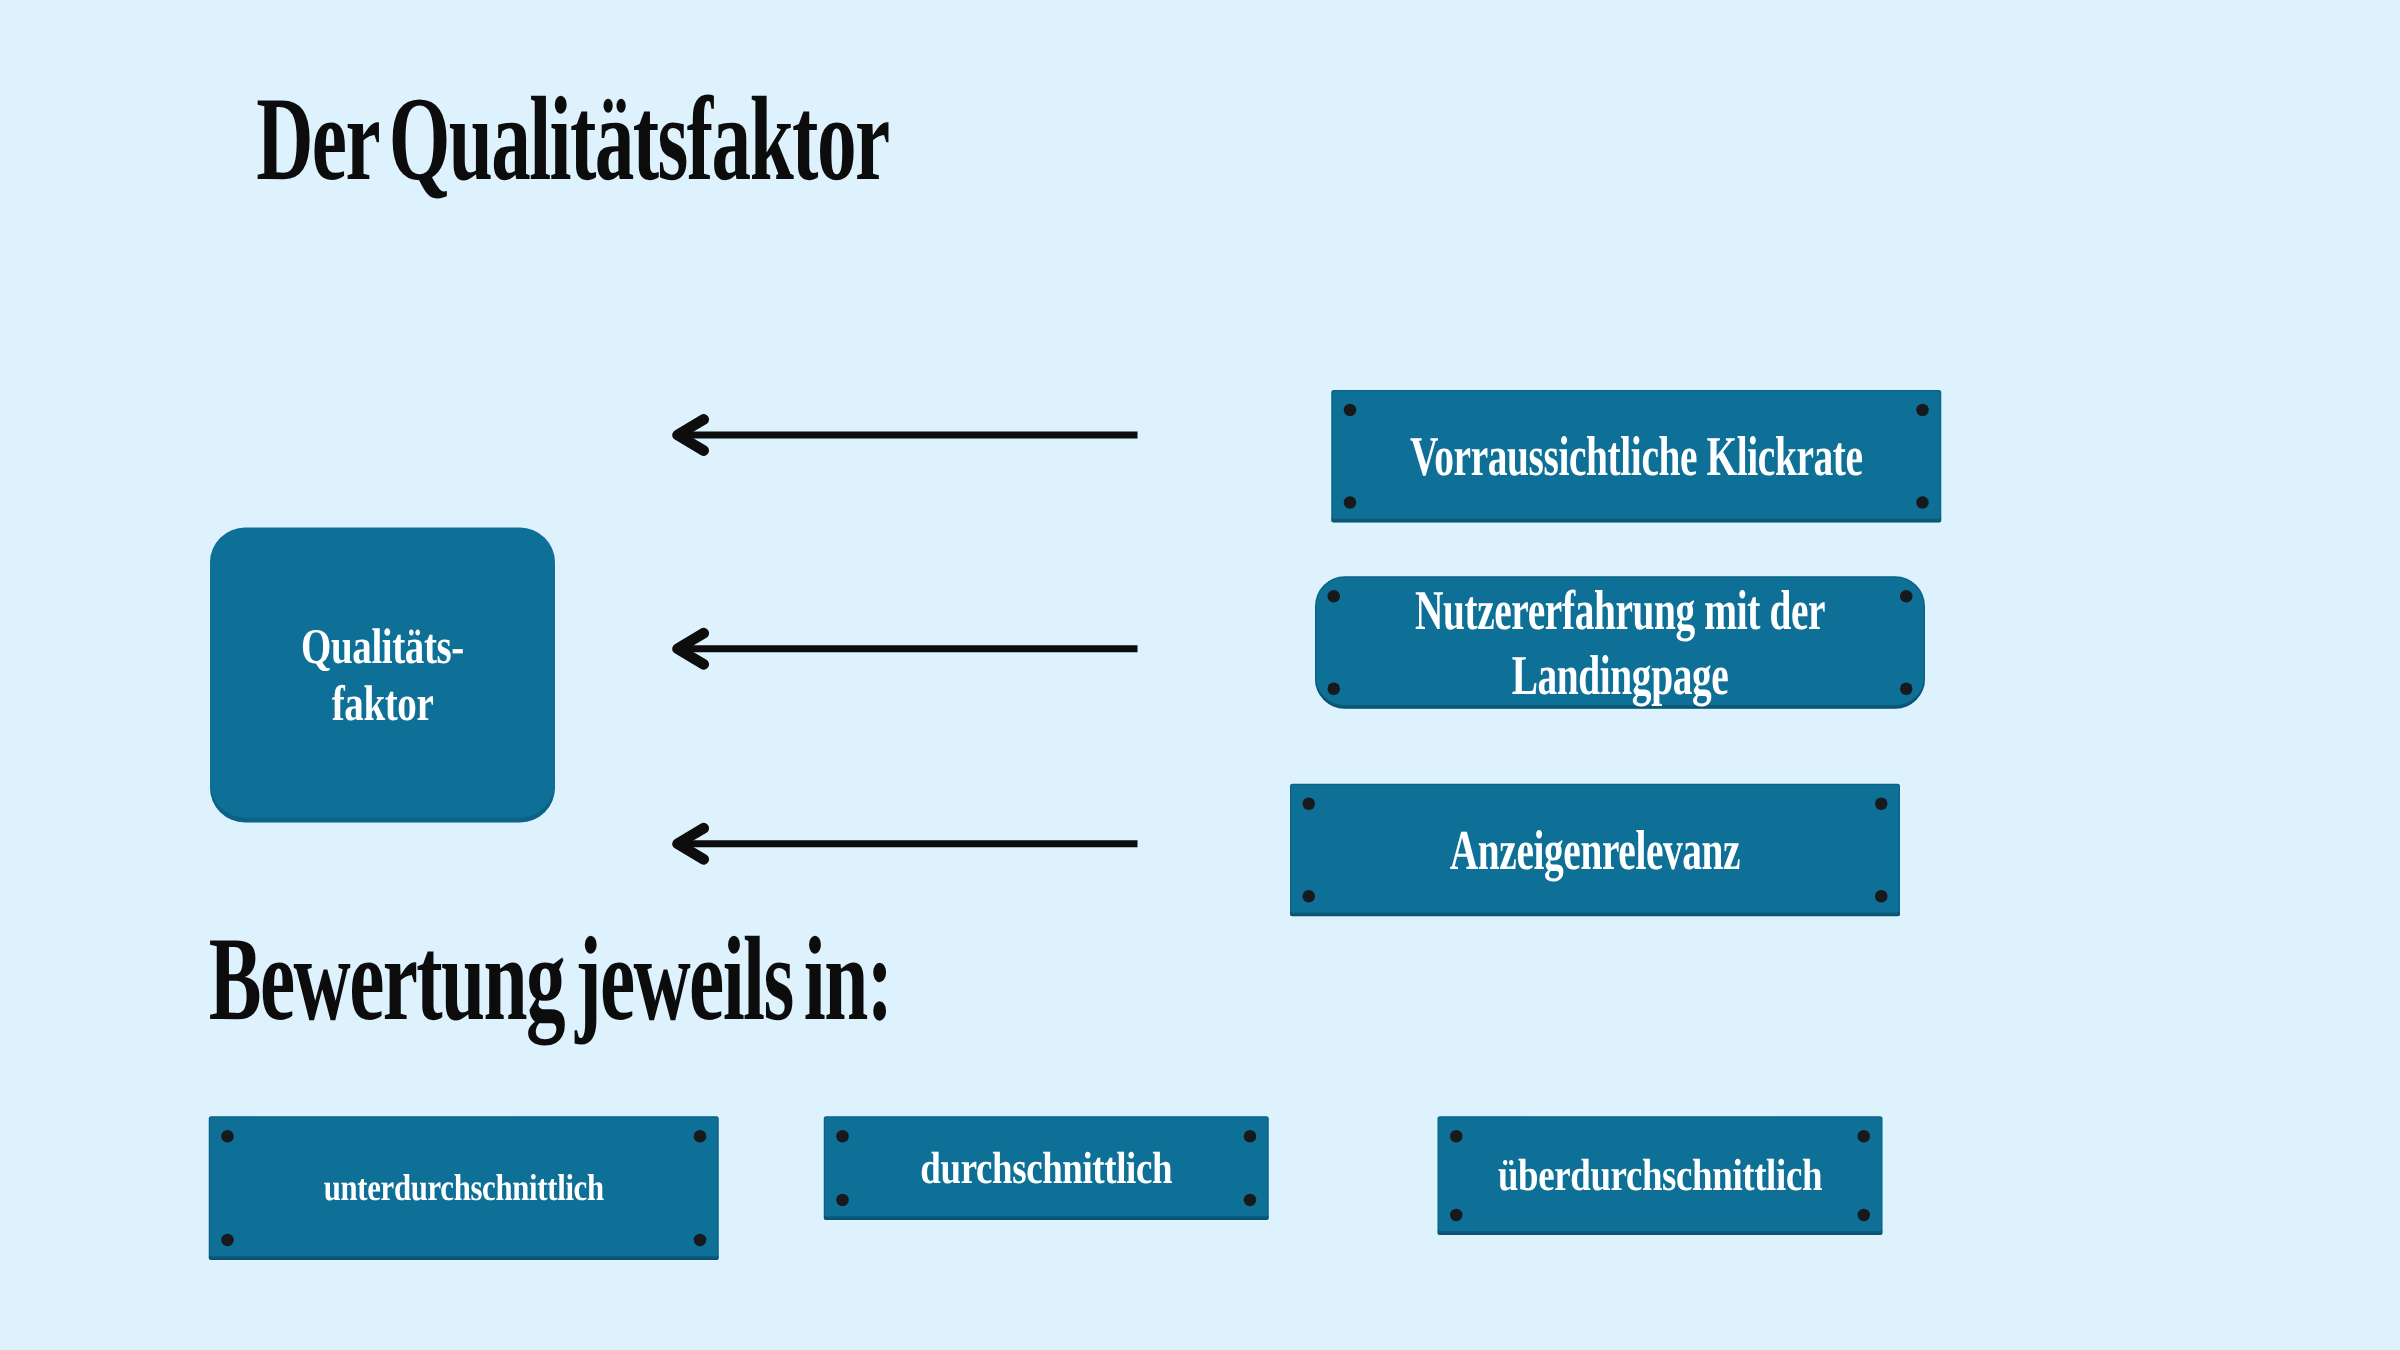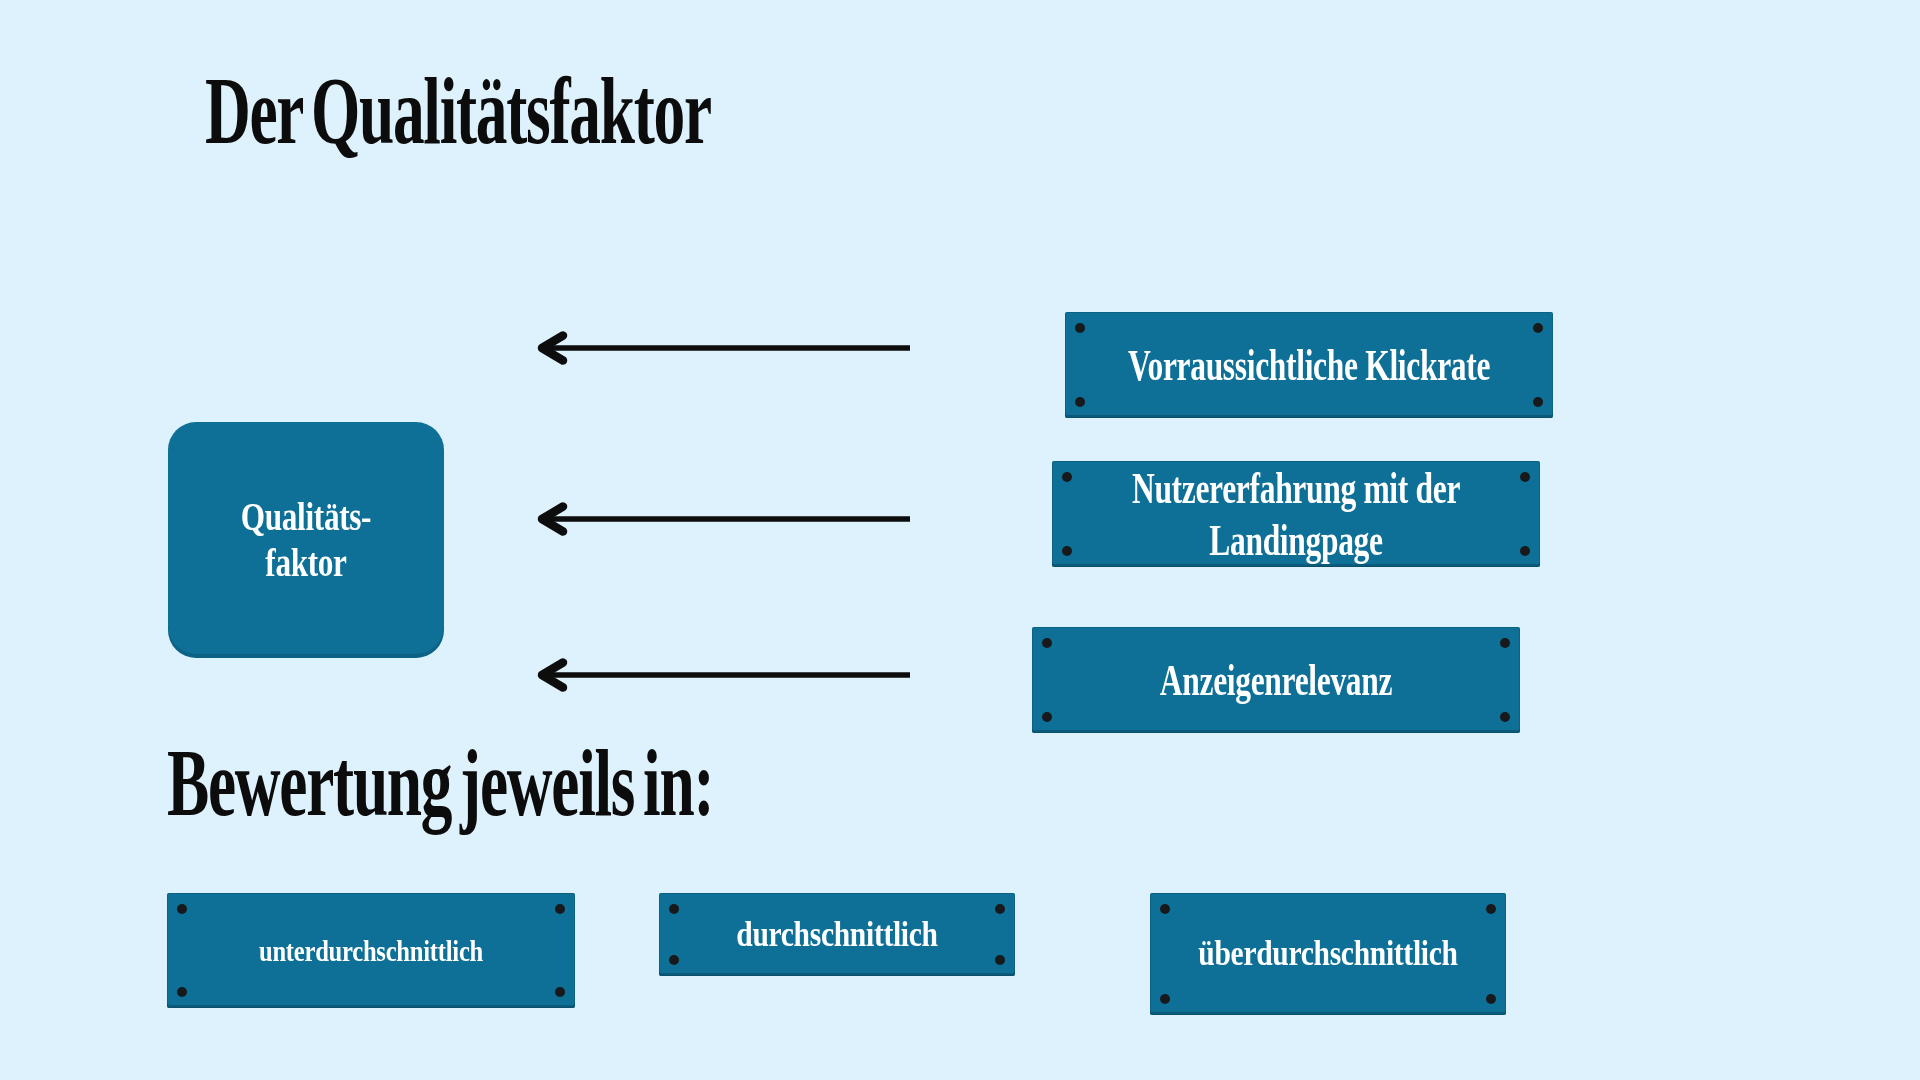--- a/index.html
+++ b/index.html
@@ -28,25 +28,25 @@
     background:var(--shape-fill,#0E7096);
     box-shadow:inset 0 -3px 0 rgba(6,48,70,.35), inset 0 0 0 1px rgba(6,48,70,.22);
     border-radius:2px;
   }
   .node{
     left:168px;top:422px;width:276px;height:236px;
     border-radius:28px;
     box-shadow:inset 0 -4px 0 rgba(6,48,70,.22);
   }
   .factor-1{left:1052px;top:312px;width:488px;height:106px;margin-left:13px;}
-  .factor-2{left:1052px;top:461px;width:488px;height:106px;}
+  .factor-2{left:1052px;top:461px;width:488px;height:106px;border-radius:24px;}
   .factor-3{left:1032px;top:627px;width:488px;height:106px;}
   .rating-1{left:167px;top:893px;width:408px;height:115px;}
   .rating-2{left:659px;top:893px;width:356px;height:83px;}
-  .rating-3{left:1150px;top:893px;width:356px;height:122px;}
+  .rating-3{left:1150px;top:893px;width:356px;height:95px;}
   
   .shape .label{
     position:absolute;left:50%;top:50%;
     transform:translate(-50%,-50%) scaleX(0.70);
     color:var(--shape-text,#FFFFFF);
     font-weight:bold;font-size:45px;line-height:1.16;
     white-space:pre;text-align:center;
     letter-spacing:-0.01em;
   }
   .node .label{

